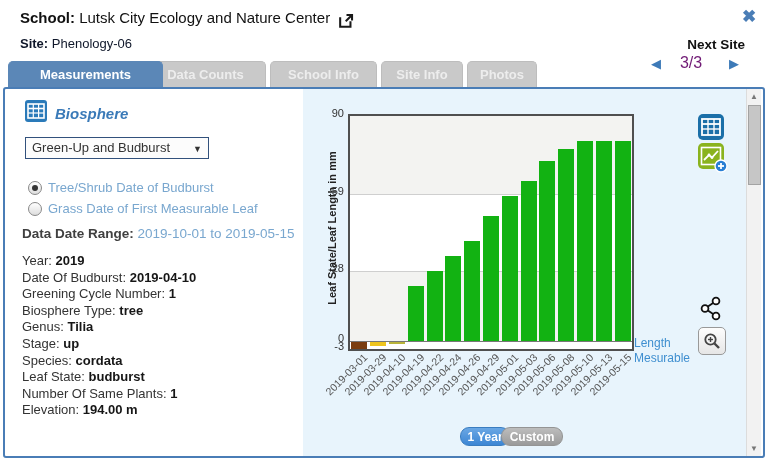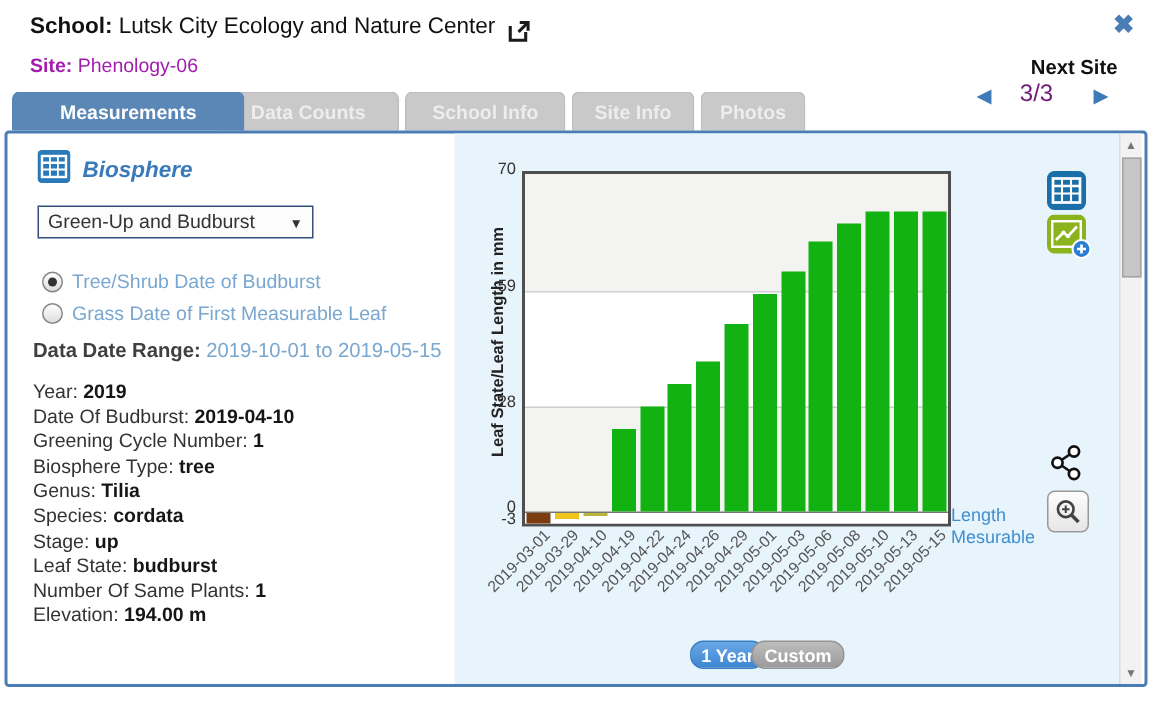--- a/index.html
+++ b/index.html
@@ -3,21 +3,21 @@
 <meta charset="utf-8">
 <style>
   html,body{margin:0;padding:0;background:#fff;}
   #app{position:relative;width:771px;height:475px;background:#fff;
        font-family:"Liberation Sans",sans-serif;overflow:hidden;}
   .abs{position:absolute;}
 
   
   .school-line{left:20px;top:9px;font-size:15px;color:#111;}
   .school-line b{font-weight:bold;}
-  .site-line{left:20px;top:36px;font-size:13px;color:#a21caf;}
+  .site-line{left:20px;top:36px;font-size:13px;color:#0f172a;}
   .share-ic{left:337px;top:11px;width:19px;height:19px;cursor:pointer;}
   .close-x{left:742px;top:6px;font-size:17px;font-weight:bold;color:#4a7db6;cursor:pointer;}
   .next-site{left:640px;top:37px;width:105px;text-align:right;font-size:13.5px;font-weight:bold;color:#111;}
   .pager-arrow{font-size:13px;color:#3d7ab8;cursor:pointer;top:56px;}
   .pager-num{left:668px;top:54px;width:46px;text-align:center;font-size:16px;color:#701a75;}
 
   
   .tab{position:absolute;top:61px;height:26px;line-height:26px;text-align:center;
        font-size:13px;font-weight:bold;border-radius:5px 5px 0 0;cursor:pointer;
        background:#c9c9c9;color:#ededed;border:1px solid #bdbdbd;border-bottom:none;box-sizing:border-box;}
@@ -140,22 +140,22 @@
     <span class="lbl">Data Date Range:</span>
     <span class="val">2019-10-01 to 2019-05-15</span>
   </div>
 
   <div class="abs details" id="details">
       <div><span>Year: </span><b>2019</b></div>
       <div><span>Date Of Budburst: </span><b>2019-04-10</b></div>
       <div><span>Greening Cycle Number: </span><b>1</b></div>
       <div><span>Biosphere Type: </span><b>tree</b></div>
       <div><span>Genus: </span><b>Tilia</b></div>
+      <div><span>Stage: </span><b>up</b></div>
       <div><span>Species: </span><b>cordata</b></div>
-      <div><span>Stage: </span><b>up</b></div>
       <div><span>Leaf State: </span><b>budburst</b></div>
       <div><span>Number Of Same Plants: </span><b>1</b></div>
       <div><span>Elevation: </span><b>194.00 m</b></div>
     </div>
 
   <div class="abs plot" id="plot">
       <div class="band" style="top: 0px; height: 77.6667px; background: rgb(243, 243, 241);"></div>
       <div class="band" style="top: 77.6667px; height: 77.6667px; background: rgb(255, 255, 255);"></div>
       <div class="band" style="top: 155.333px; height: 70.1505px; background: rgb(243, 243, 241);"></div>
       <div class="band" style="top: 225.484px; height: 7.51613px; background: rgb(255, 255, 255);"></div>
@@ -223,21 +223,21 @@
 
   <div class="range-btn btn-blue">1 Year</div>
   <div class="range-btn btn-gray">Custom</div>
 
   <div class="abs scrollbar">
     <div class="scroll-arrow" style="top:3px;">▲</div>
     <div class="scroll-thumb"></div>
     <div class="scroll-arrow" style="bottom:3px;">▼</div>
   </div>
 
-<div class="ytick" style="top: 107px;">70</div>
+<div class="ytick" style="top: 107px;">90</div>
     <div class="ytick" style="top: 184.667px;">59</div>
     <div class="ytick" style="top: 262.333px;">28</div>
     <div class="ytick" style="top: 332.484px;">0</div>
     <div class="ytick" style="top: 340px;">-3</div>
     <div class="xtick" style="left: 281.4px;">2019-03-01</div>
     <div class="xtick" style="left: 300.2px;">2019-03-29</div>
     <div class="xtick" style="left: 319px;">2019-04-10</div>
     <div class="xtick" style="left: 337.8px;">2019-04-19</div>
     <div class="xtick" style="left: 356.6px;">2019-04-22</div>
     <div class="xtick" style="left: 375.4px;">2019-04-24</div>

